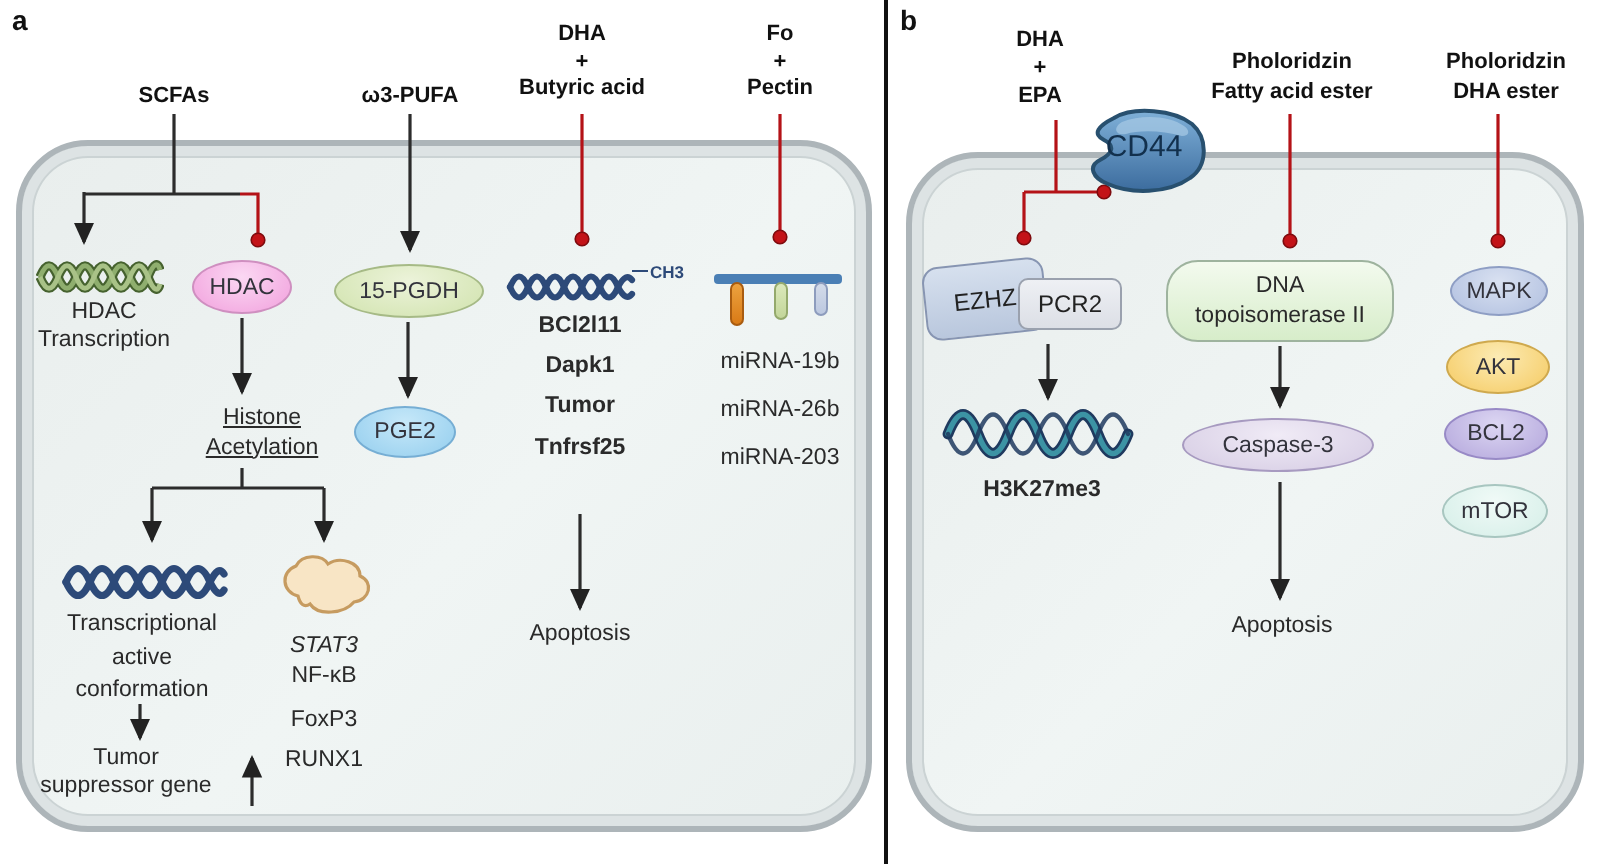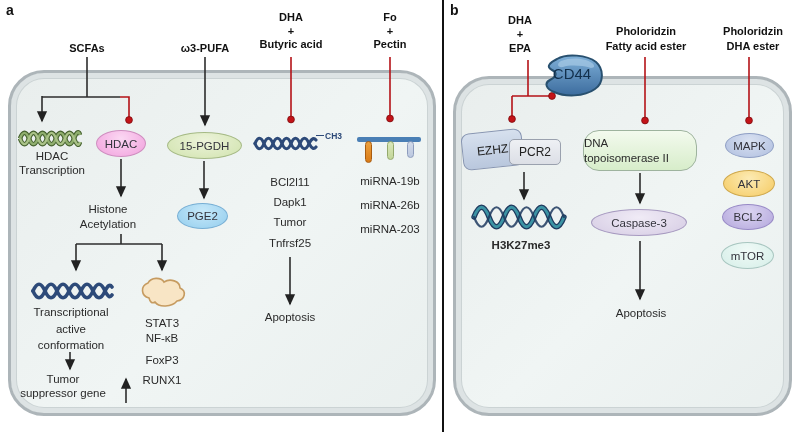--- a/index.html
+++ b/index.html
@@ -20,21 +20,21 @@
   .e-hdac{background:radial-gradient(ellipse at 50% 30%,#fbd8f3 0%,#f3abe1 80%);border:1px solid #cf8fc0;}
   .e-pgdh{background:radial-gradient(ellipse at 50% 30%,#ecf3da 0%,#d6e6b6 80%);border:1px solid #a6ba86;}
   .e-pge2{background:radial-gradient(ellipse at 50% 30%,#c6e8f9 0%,#9ed3f0 80%);border:1px solid #76aed4;}
   .e-caspase{background:radial-gradient(ellipse at 50% 30%,#f0ebf6 0%,#d9d0e6 85%);border:1px solid #a79ac0;}
   .e-mapk{background:radial-gradient(ellipse at 50% 30%,#d9e1f1 0%,#b6c4e2 85%);border:1px solid #8e9ec4;}
   .e-akt{background:radial-gradient(ellipse at 50% 30%,#fcebb4 0%,#f6cf6e 85%);border:1px solid #cfa94e;}
   .e-bcl2{background:radial-gradient(ellipse at 50% 30%,#dcd6f2 0%,#b9addf 85%);border:1px solid #988ac6;}
   .e-mtor{background:radial-gradient(ellipse at 50% 30%,#f0faf7 0%,#d9f0ea 85%);border:1px solid #a8c6c0;}
   .topo-box{position:absolute;left:583px;top:130px;width:114px;height:41px;border-radius:16px;
        background:linear-gradient(#f3faee 0%,#d7edca 100%);border:1.5px solid #9eb39e;z-index:4;
-       display:flex;flex-direction:column;align-items:flex-start;justify-content:center;font-size:11.5px;
+       display:flex;flex-direction:column;align-items:center;justify-content:center;font-size:11.5px;
        color:#2a2a2a;line-height:14.5px;box-sizing:border-box;text-align:center;}
   .ezhz-box{position:absolute;left:462px;top:131px;width:61px;height:37px;border-radius:8px;
        background:linear-gradient(#d6e0ee 0%,#b9c7dd 100%);border:1.5px solid #8795b2;z-index:4;
        transform:rotate(-6deg);display:flex;align-items:center;justify-content:center;
        font-size:12px;color:#222;box-sizing:border-box;}
   .pcr2-box{position:absolute;left:509px;top:139px;width:52px;height:26px;border-radius:5px;
        background:linear-gradient(#eef0f4 0%,#dcdfe6 100%);border:1.5px solid #9aa1ae;z-index:5;
        display:flex;align-items:center;justify-content:center;font-size:12px;color:#222;box-sizing:border-box;}
   .mirna-bar{position:absolute;left:357px;top:137px;width:64px;height:5px;background:#4a7fb5;
        border-radius:2px;z-index:4;}
@@ -142,21 +142,21 @@
     <path d="M2,8.5 C5,1 8,1 11,8.5 C14,16 17,16 20,8.5 C23,1 26,1 29,8.5 C32,16 35,16 38,8.5 C41,1 44,1 47,8.5 C50,16 53,16 56,8.5 C59,1 61,1 62,5" stroke="#8fae6e" stroke-width="2.4" fill="none"></path>
     <path d="M2,8.5 C5,16 8,16 11,8.5 C14,1 17,1 20,8.5 C23,16 26,16 29,8.5 C32,1 35,1 38,8.5 C41,16 44,16 47,8.5 C50,1 53,1 56,8.5 C59,16 61,16 62,12" stroke="#a9c287" stroke-width="2.4" fill="none"></path>
   </svg>
   <div class="lbl" style="left:1px;top:150px;width:102px;line-height:13.5px;">
     <span>HDAC</span>
     <span>Transcription</span>
   </div>
 
   <div class="ell e-hdac" style="left:96px;top:130px;width:50px;height:27px;">HDAC</div>
 
-  <div class="lbl" style="left:58px;top:202px;width:100px;line-height:14.5px;">
+  <div class="lbl" style="left:81px;top:202px;width:100px;line-height:14.5px;text-decoration:underline;">
     <span>Histone</span>
     <span>Acetylation</span>
   </div>
 
   <svg class="icon" style="left:30px;top:282px;" width="84" height="18" viewBox="0 0 84 18">
     <path d="M3,9 C7,0 11,0 15,9 C19,18 23,18 27,9 C31,0 35,0 39,9 C43,18 47,18 51,9 C55,0 59,0 63,9 C67,18 71,18 75,9 C78,3 80,2 82,5" stroke="#2d4a79" stroke-width="3.6" fill="none" stroke-linecap="round"></path>
     <path d="M3,9 C7,18 11,18 15,9 C19,0 23,0 27,9 C31,18 35,18 39,9 C43,0 47,0 51,9 C55,18 59,18 63,9 C67,0 71,0 75,9 C78,15 80,16 82,13" stroke="#2d4a79" stroke-width="3.6" fill="none" stroke-linecap="round"></path>
   </svg>
   <div class="lbl" style="left:6px;top:372px;width:114px;line-height:14px;">
     <span>Tumor</span>
@@ -164,35 +164,35 @@
   </div>
   <div class="lbl" style="left:18px;top:304px;width:106px;line-height:16.5px;">
     <span>Transcriptional</span>
     <span>active</span>
     <span>conformation</span>
   </div>
 
   <svg class="icon" style="left:137px;top:276px;" width="50" height="34" viewBox="0 0 50 34">
     <path d="M12,22 C4,20 3,10 11,7 C14,1 24,1 27,6 C33,2 43,5 43,12 C50,15 48,24 40,25 C35,31 22,32 18,26 C15,28 13,26 12,22 Z" fill="#f8e5c5" stroke="#c69b60" stroke-width="1.6"></path>
   </svg>
-  <div class="lbl" style="left:112px;top:317px;width:100px;">STAT3</div>
+  <div class="lbl" style="left:112px;top:317px;width:100px;font-style:italic;">STAT3</div>
   <div class="lbl" style="left:112px;top:332px;width:100px;">NF-κB</div>
   <div class="lbl" style="left:112px;top:354px;width:100px;">FoxP3</div>
   <div class="lbl" style="left:112px;top:374px;width:100px;">RUNX1</div>
 
   <div class="ell e-pgdh" style="left:167px;top:132px;width:75px;height:27px;">15-PGDH</div>
   <div class="ell e-pge2" style="left:177px;top:203px;width:51px;height:26px;">PGE2</div>
 
   <svg class="icon" style="left:252px;top:136px;" width="66" height="15" viewBox="0 0 66 15">
     <path d="M3,7.5 C6,0.5 9,0.5 12,7.5 C15,14.5 18,14.5 21,7.5 C24,0.5 27,0.5 30,7.5 C33,14.5 36,14.5 39,7.5 C42,0.5 45,0.5 48,7.5 C51,14.5 54,14.5 57,7.5 C60,2 62,1.5 64,4" stroke="#2d4a79" stroke-width="3.1" fill="none" stroke-linecap="round"></path>
     <path d="M3,7.5 C6,14.5 9,14.5 12,7.5 C15,0.5 18,0.5 21,7.5 C24,14.5 27,14.5 30,7.5 C33,0.5 36,0.5 39,7.5 C42,14.5 45,14.5 48,7.5 C51,0.5 54,0.5 57,7.5 C60,13 62,13.5 64,11" stroke="#2d4a79" stroke-width="3.1" fill="none" stroke-linecap="round"></path>
   </svg>
   <div class="ch3">CH3</div>
 
-  <div class="lbl" style="left:240px;top:172px;width:100px;line-height:20.2px;">
+  <div class="lbl" style="left:240px;top:153px;width:100px;line-height:20.2px;font-weight:bold;">
     <span>BCl2l11</span>
     <span>Dapk1</span>
     <span>Tumor</span>
     <span>Tnfrsf25</span>
   </div>
   <div class="lbl" style="left:240px;top:311px;width:100px;">Apoptosis</div>
 
   <div class="mirna-bar"></div>
   <div class="pin pin-o"></div>
   <div class="pin pin-g"></div>

